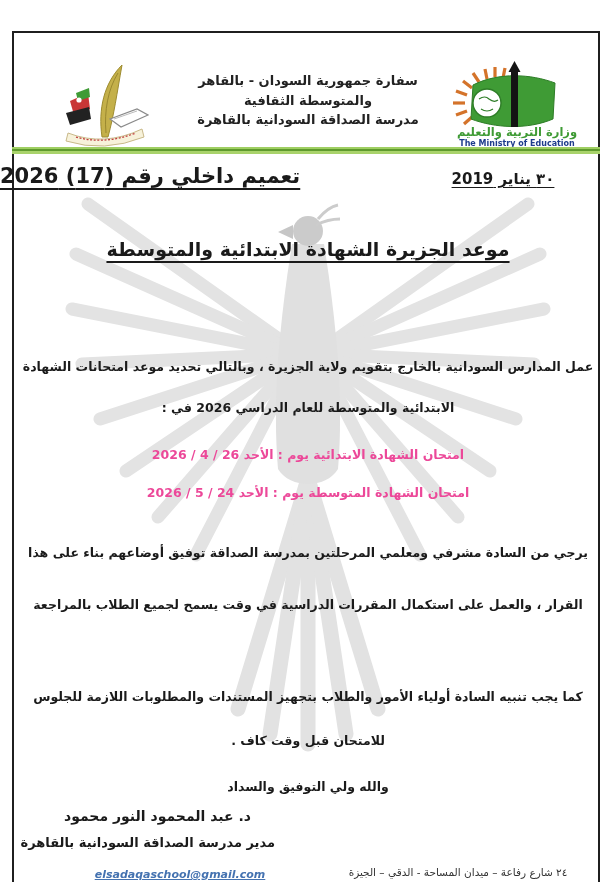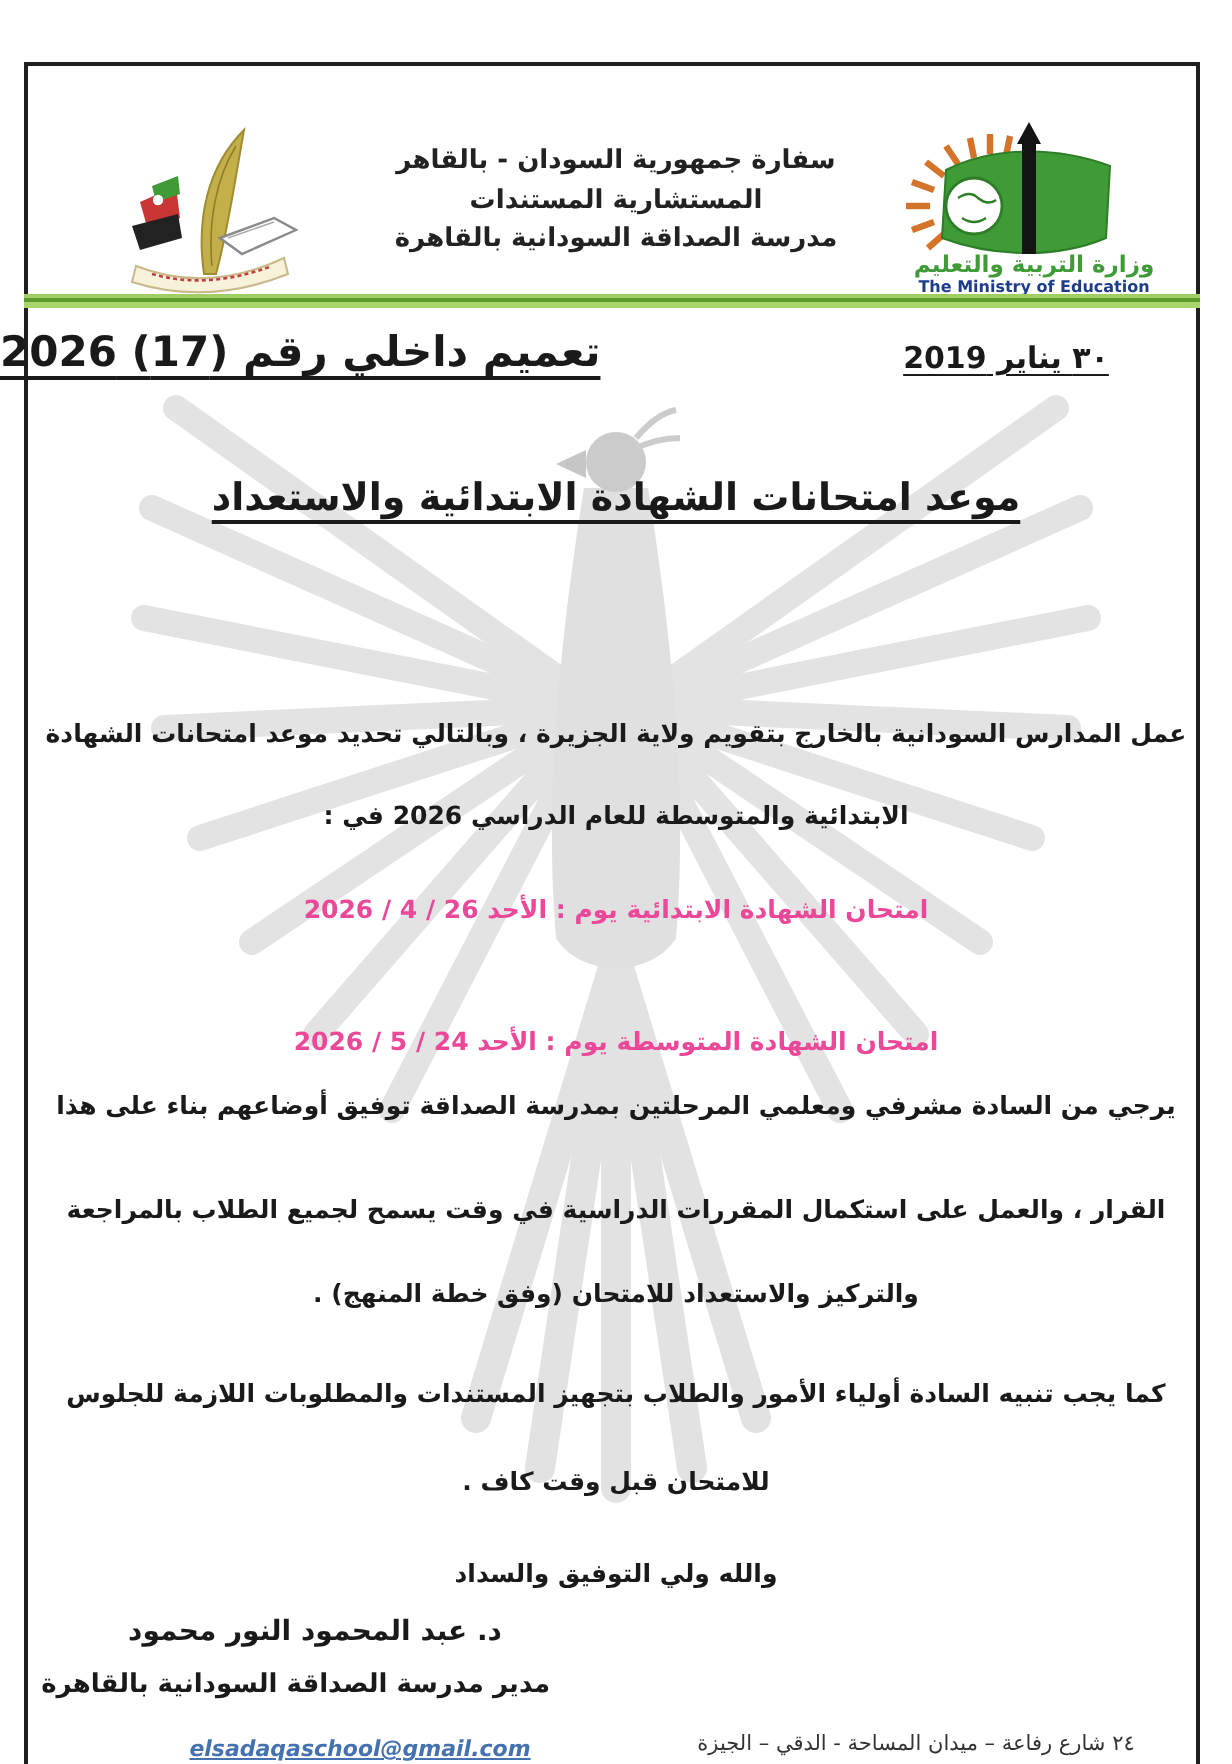--- a/index.html
+++ b/index.html
@@ -98,21 +98,21 @@
       <path d="M26,64 l23,-6 l2,12 l-21,6 z" fill="#222222"></path>
       <circle cx="39" cy="51" r="2.6" fill="#ffffff"></circle>
       <path d="M70,70 l27,-10 l11,6 l-27,12 z" fill="#ffffff" stroke="#8a8a8a" stroke-width="1.2"></path>
       <path d="M74,70 l23,-8" stroke="#aaaaaa" stroke-width="0.8" fill="none"></path>
       <path d="M28,84 Q64,98 102,80 L104,88 Q64,104 26,92 Z" fill="#f7f2da" stroke="#c9b98a" stroke-width="1"></path>
       <path d="M36,88 Q64,96 96,84" stroke="#c04040" stroke-width="1.3" fill="none" stroke-dasharray="2,1.6"></path>
     </svg>
 
     <div class="embassy">
       <div>سفارة جمهورية السودان - بالقاهر</div>
-      <div>المستشارية المستندات</div>
+      <div>والمتوسطة الثقافية</div>
       <div>مدرسة الصداقة السودانية بالقاهرة</div>
     </div>
 
     <svg class="ministry-logo" width="148" height="88" viewBox="0 0 148 88">
       <g stroke="#d4732a" stroke-width="3.2">
         <line x1="44" y1="20" x2="42" y2="10"></line>
           <line x1="36" y1="23" x2="30" y2="14"></line>
         <line x1="29" y1="29" x2="20" y2="22"></line>
           <line x1="24" y1="36" x2="13" y2="32"></line>
         <line x1="22" y1="44" x2="10" y2="44"></line>
@@ -127,31 +127,30 @@
       <rect x="68" y="10" width="7" height="58" fill="#141414"></rect>
       <polygon points="71.5,2 65.5,13 77.5,13" fill="#141414"></polygon>
       <text x="74" y="77" text-anchor="middle" font-size="11.5" font-weight="bold" fill="#3f9b35">وزارة التربية والتعليم</text>
       <text x="74" y="87" text-anchor="middle" font-size="8" font-weight="bold" fill="#1e3c8c">The Ministry of Education</text>
     </svg>
 
     <div class="divider"></div>
 
     <div class="memo-date">٣٠ يناير 2019</div>
     <div class="memo-title">تعميم داخلي رقم (17) 2026</div>
-    <div class="memo-subject">موعد امتحانات الشهادة الابتدائية والاستعداد</div>
+    <div class="memo-subject">موعد الجزيرة الشهادة الابتدائية والمتوسطة</div>
 
     <div class="line" style="top:340px">عمل المدارس السودانية بالخارج بتقويم ولاية الجزيرة ، وبالتالي تحديد موعد امتحانات الشهادة</div>
     <div class="line" style="top:381px">الابتدائية والمتوسطة للعام الدراسي 2026 في :</div>
 
     <div class="line red" style="top:428px">امتحان الشهادة الابتدائية يوم : الأحد 26 / 4 / 2026</div>
-    <div class="line red" style="top:494px">امتحان الشهادة المتوسطة يوم : الأحد 24 / 5 / 2026</div>
+    <div class="line red" style="top:466px">امتحان الشهادة المتوسطة يوم : الأحد 24 / 5 / 2026</div>
 
     <div class="line" style="top:526px">يرجي من السادة مشرفي ومعلمي المرحلتين بمدرسة الصداقة توفيق أوضاعهم بناء على هذا</div>
     <div class="line" style="top:578px">القرار ، والعمل على استكمال المقررات الدراسية في وقت يسمح لجميع الطلاب بالمراجعة</div>
-    <div class="line" style="top:620px">والتركيز والاستعداد للامتحان (وفق خطة المنهج) .</div>
 
     <div class="line" style="top:670px">كما يجب تنبيه السادة أولياء الأمور والطلاب بتجهيز المستندات والمطلوبات اللازمة للجلوس</div>
     <div class="line" style="top:714px">للامتحان قبل وقت كاف .</div>
 
     <div class="line" style="top:760px">والله ولي التوفيق والسداد</div>
 
     <div class="sig-name">د. عبد المحمود النور محمود</div>
     <div class="sig-role">مدير مدرسة الصداقة السودانية بالقاهرة</div>
 
     <div class="email">elsadaqaschool@gmail.com</div>

